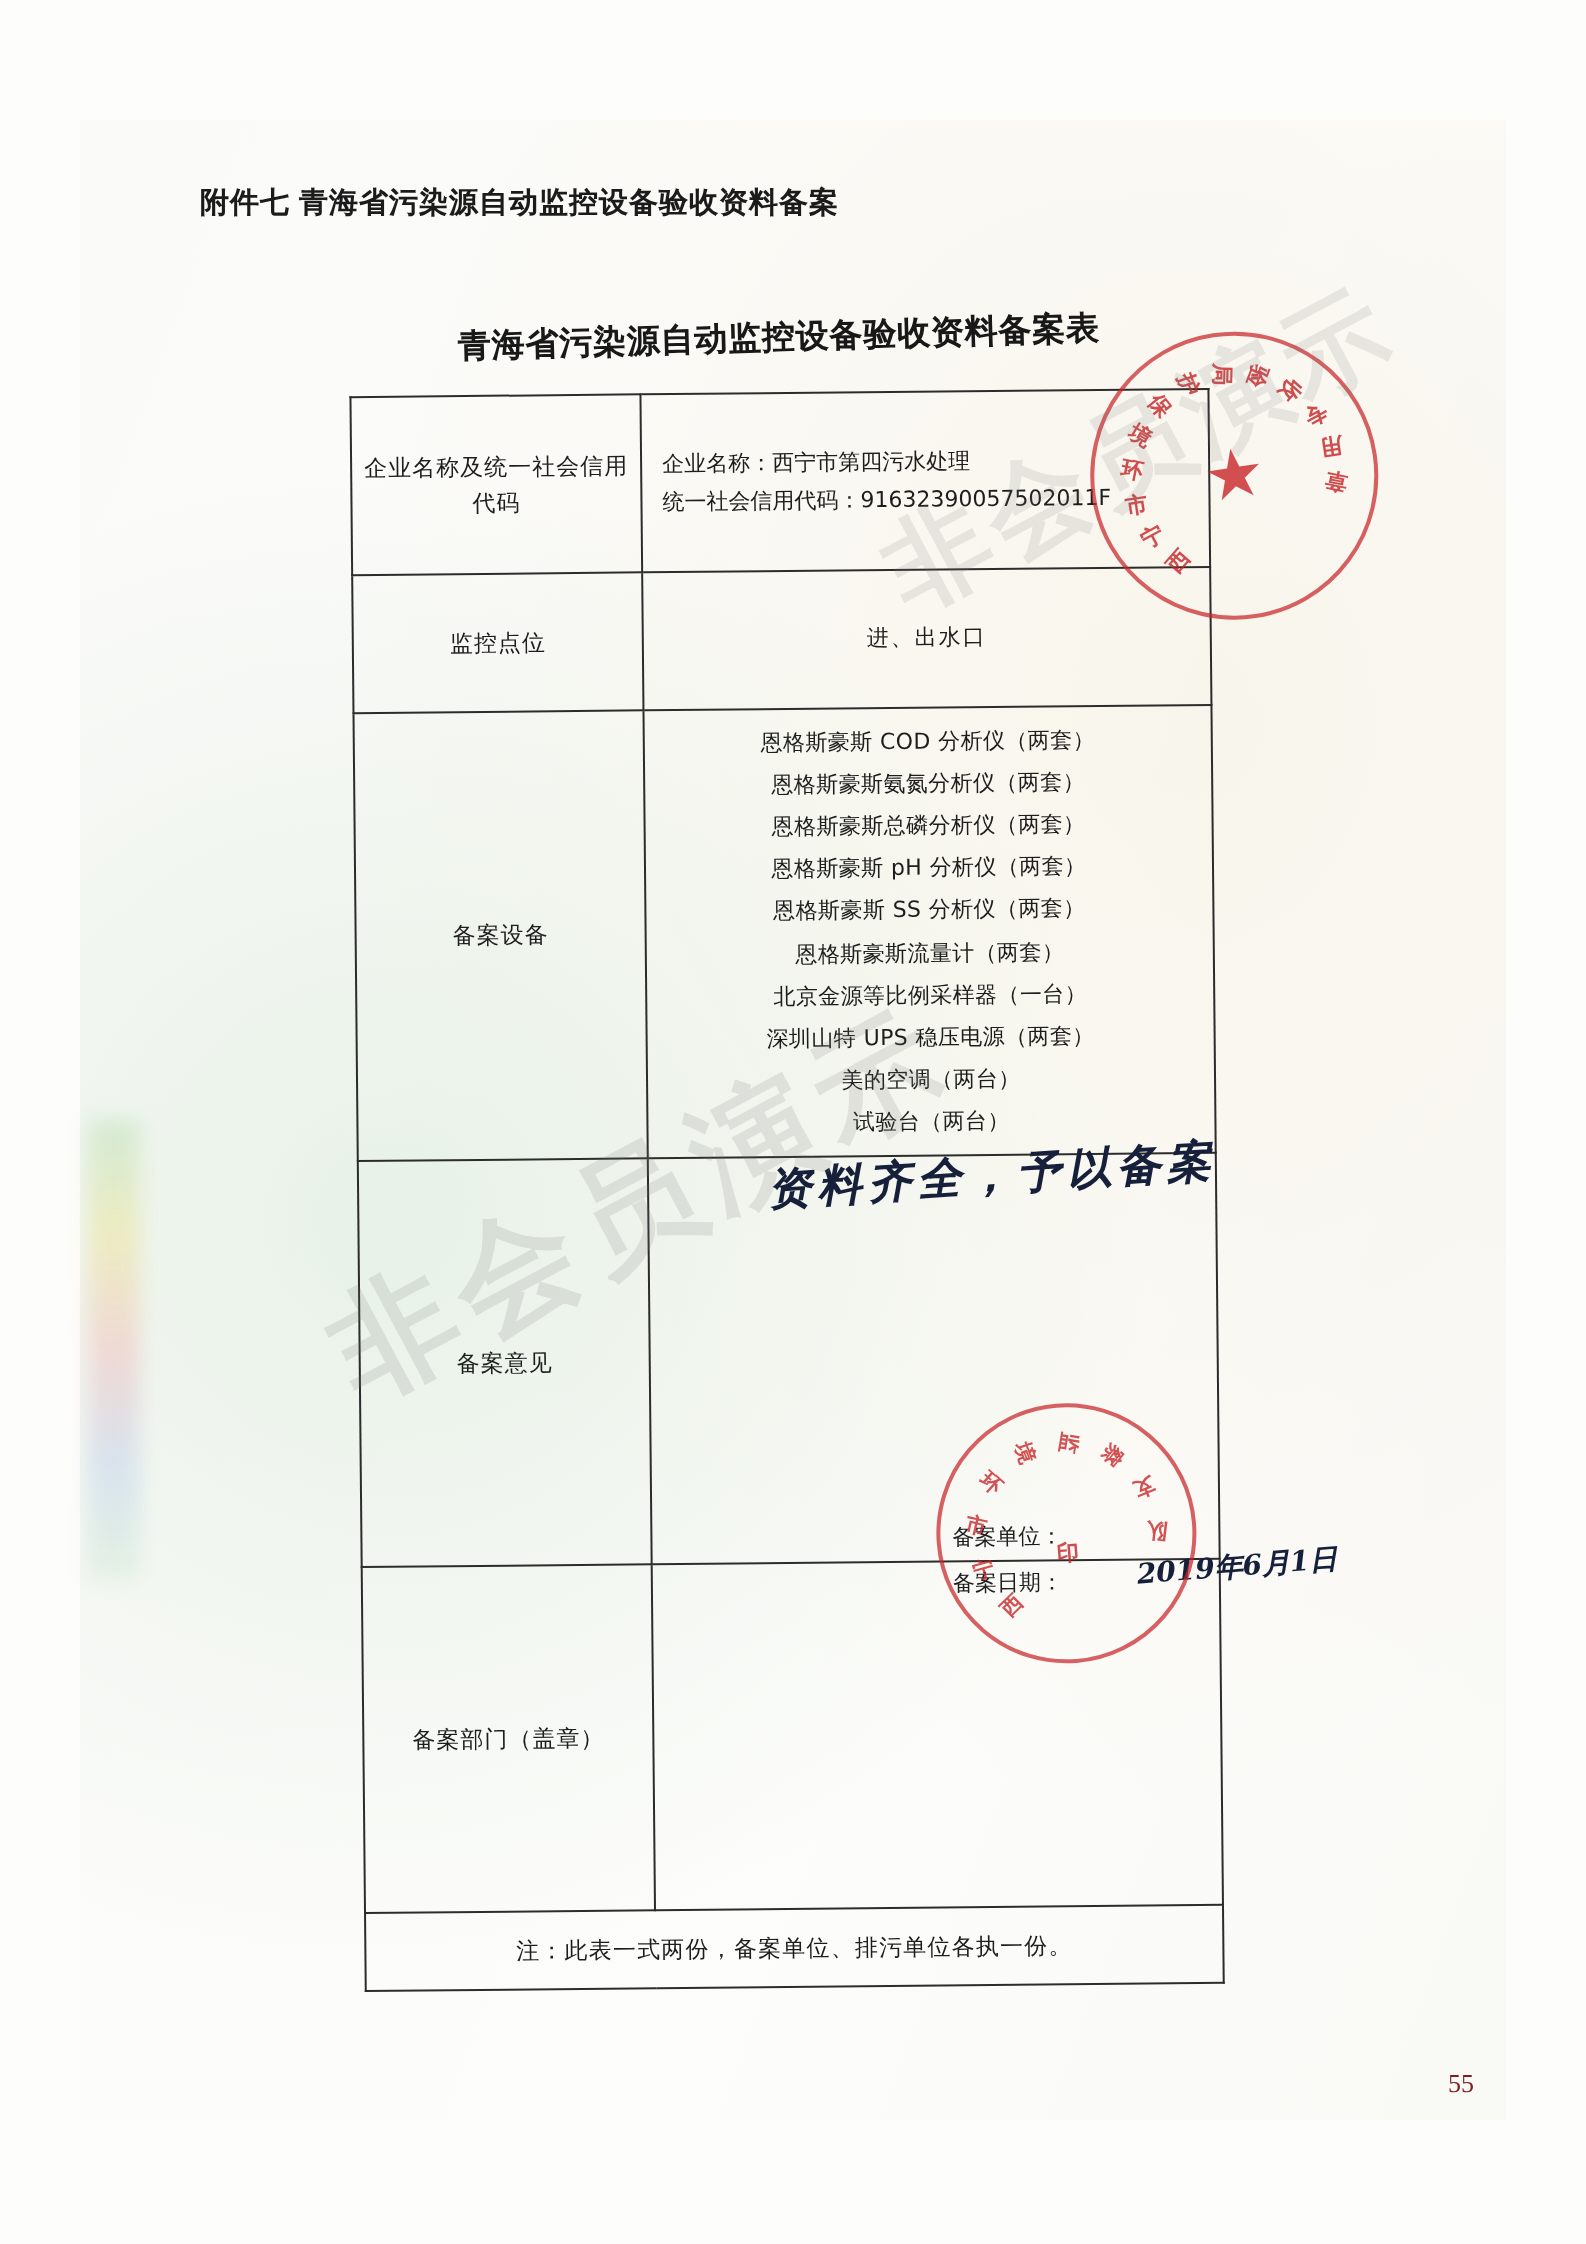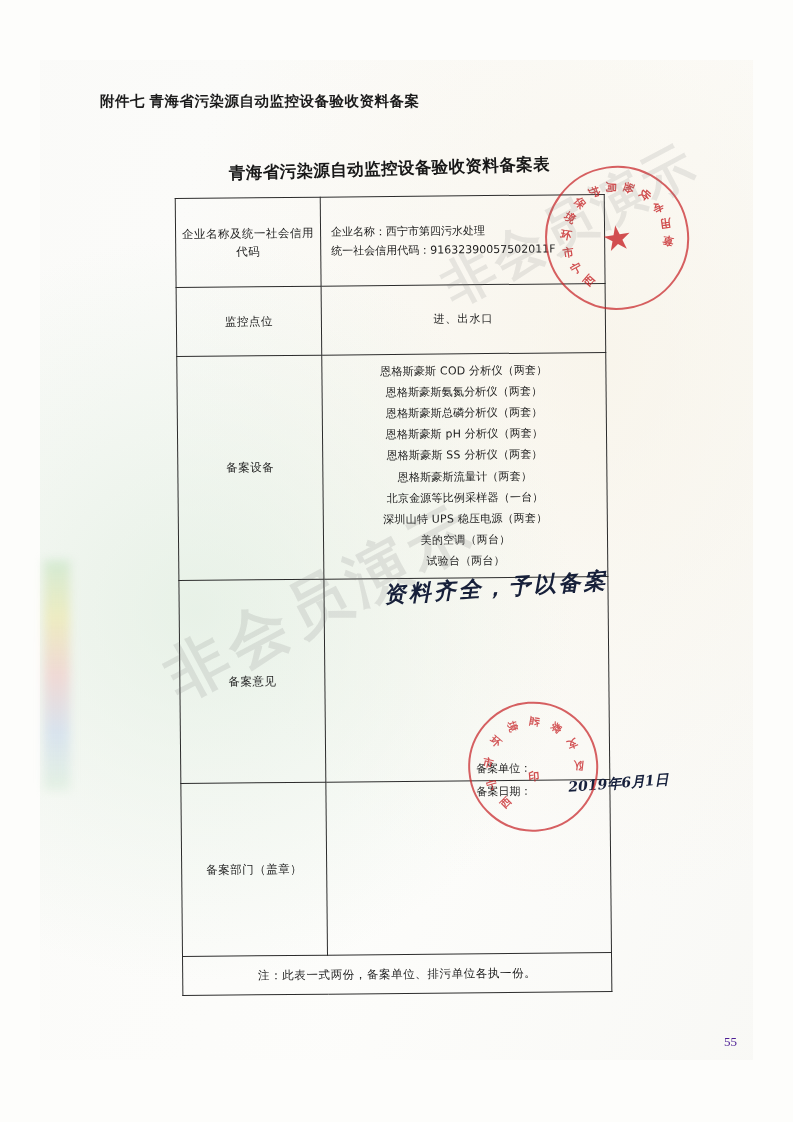--- a/index.html
+++ b/index.html
@@ -274,21 +274,21 @@
     white-space: nowrap;
     pointer-events: none;
   }
 
   .page-number {
     position: absolute;
     right: 56px;
     bottom: 72px;
     font-family: "Liberation Serif", serif;
     font-size: 13px;
-    color: #4c1d95;
+    color: #7f1d1d;
   }
 </style>
 </head>
 <body>
 
 <div class="page">
   <div class="scan-tint"></div>
   <div class="rainbow-edge"></div>
 
   <div class="doc-heading">附件七  青海省污染源自动监控设备验收资料备案</div>

